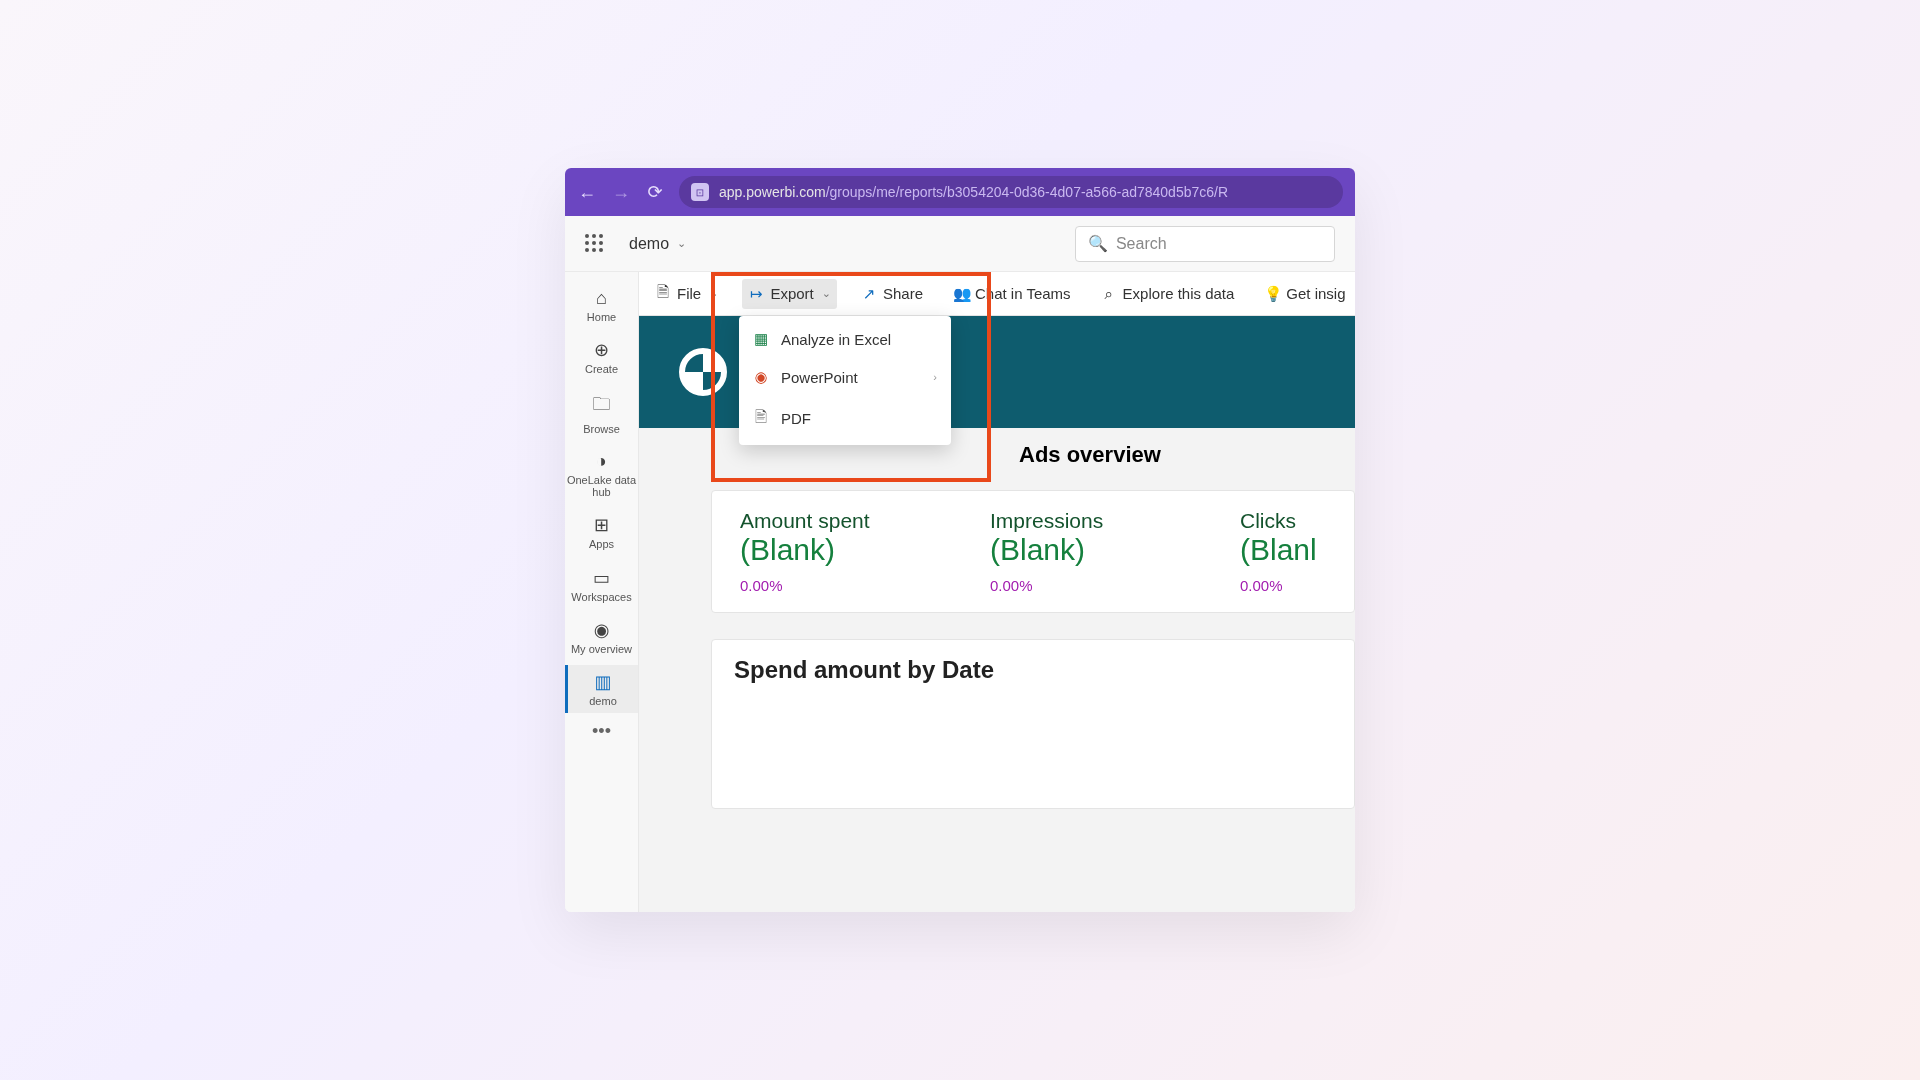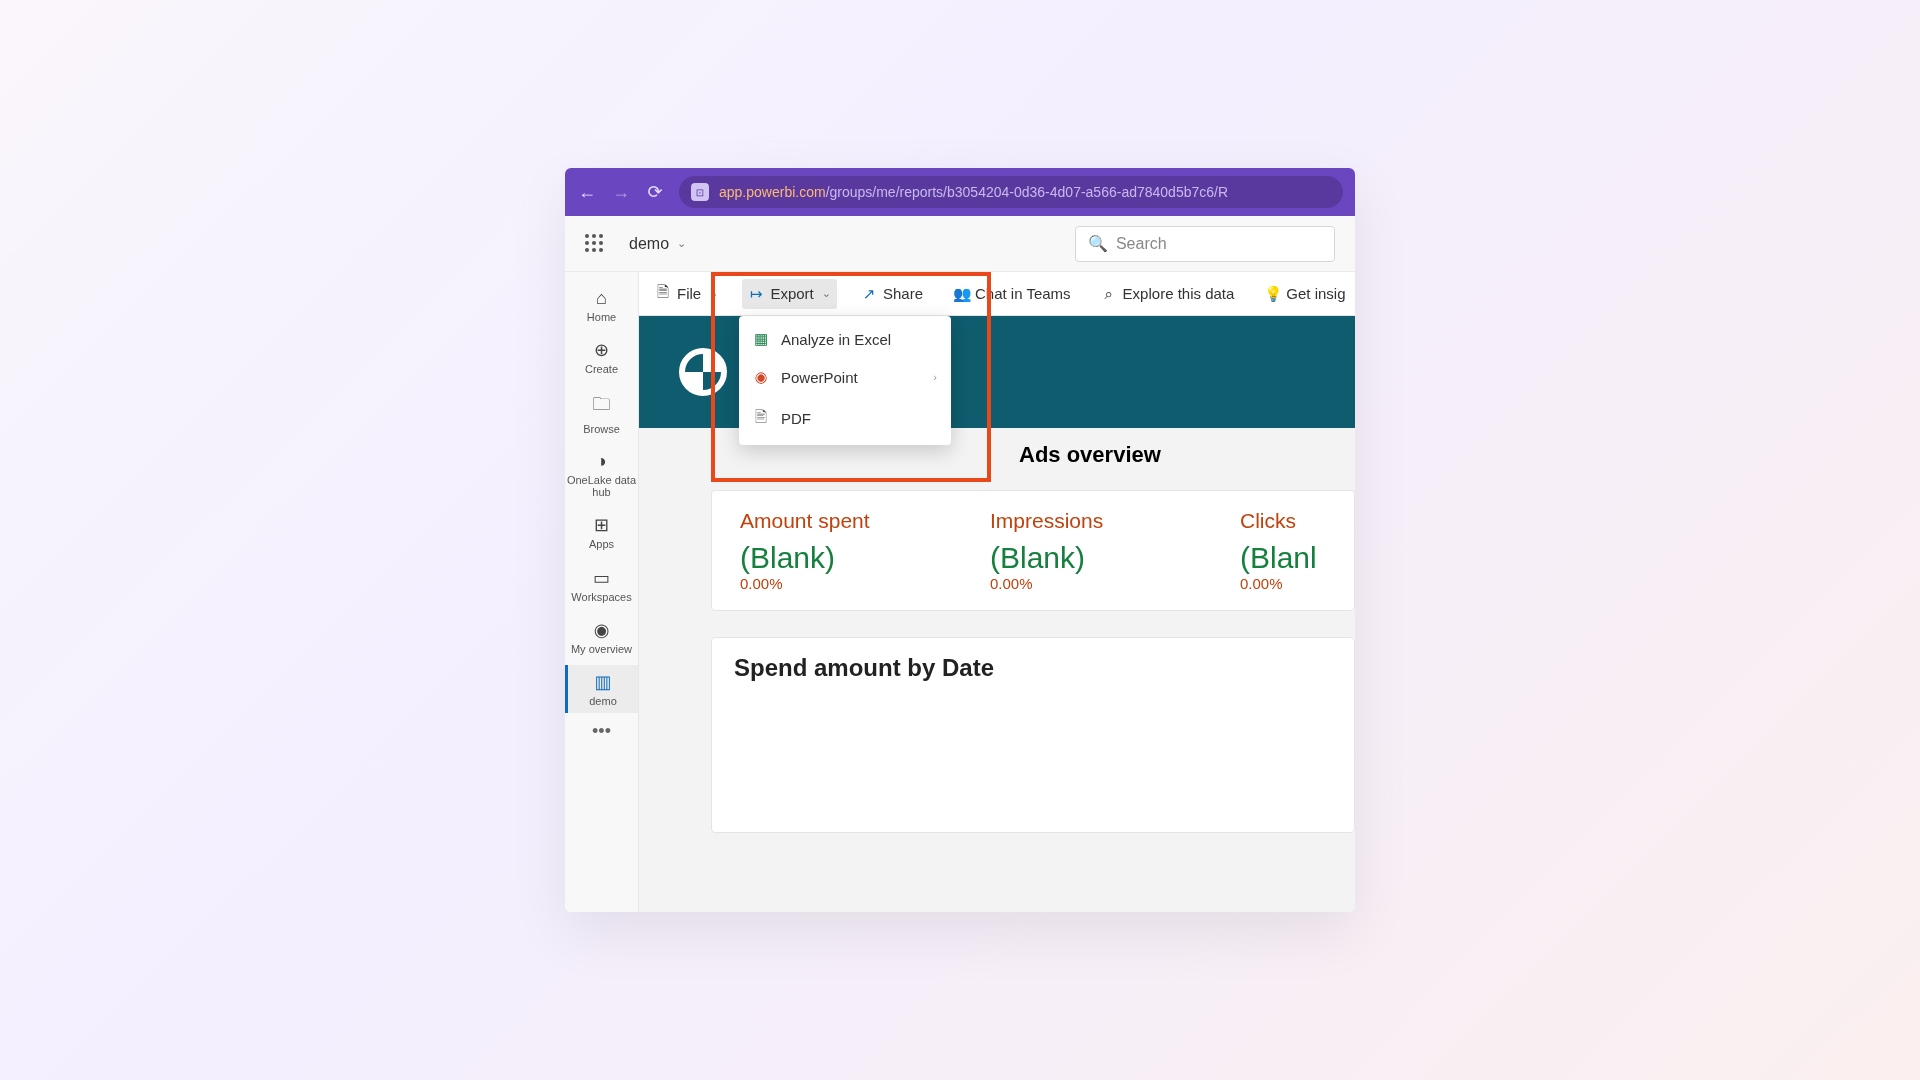--- a/index.html
+++ b/index.html
@@ -38,21 +38,21 @@
     gap: 10px;
     overflow: hidden; white-space: nowrap;
   }
   .site-icon {
     width: 18px; height: 18px;
     background: #d1c4f2;
     border-radius: 4px;
     display:flex;align-items:center;justify-content:center;
     color:#5a399f; font-size:10px;
   }
-  .url-host { color: #fdba74; }
+  .url-host { color: #e5e5e5; }
   .url-path { color: #c9b8f0; }
 
   
   .app-top {
     height: 56px;
     background: #f8f8f8;
     display: flex; align-items: center;
     padding: 0 20px;
     gap: 24px;
     border-bottom: 1px solid #eaeaea;
@@ -159,32 +159,32 @@
     border:1px solid #e4e4e4;
     border-radius:4px;
     display:flex;
     padding: 18px 0;
     overflow:hidden;
   }
   .card {
     padding: 0 28px;
     min-width: 250px;
   }
-  .card-title { font-size:21px; color:#c2410c; margin-bottom:8px;}
+  .card-title { font-size:21px; color:#14532d; margin-bottom:0;}
   .card-value { font-size:30px; font-weight:400; color:#15803d;}
-  .card-sub { font-size:15px; color:#c2410c; }
+  .card-sub { font-size:15px; color:#a21caf; margin-top:10px;}
 
   
   .chartcard {
     margin: 26px 0 0 72px;
     background:#fff;
     border:1px solid #e4e4e4;
     border-radius:4px;
     padding: 16px 22px;
-    height: 196px;
+    height: 170px;
   }
   .chart-title { font-size:24px; font-weight:600; color:#222;}
 </style>
 </head>
 <body>
 
 <div class="shot">
 
   <div class="browser-bar">
     <div class="nav-btn">←</div>

